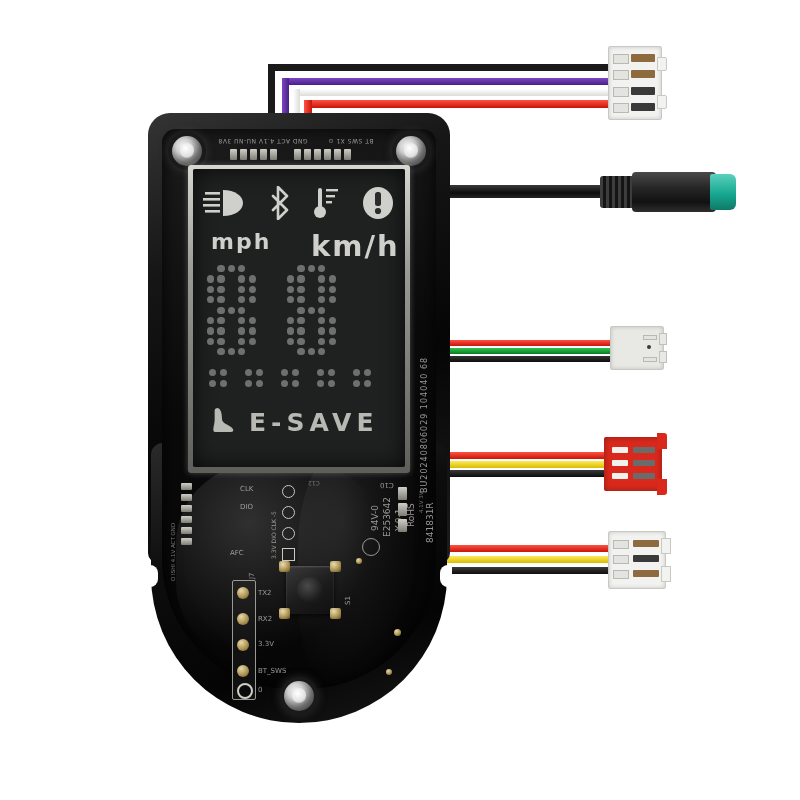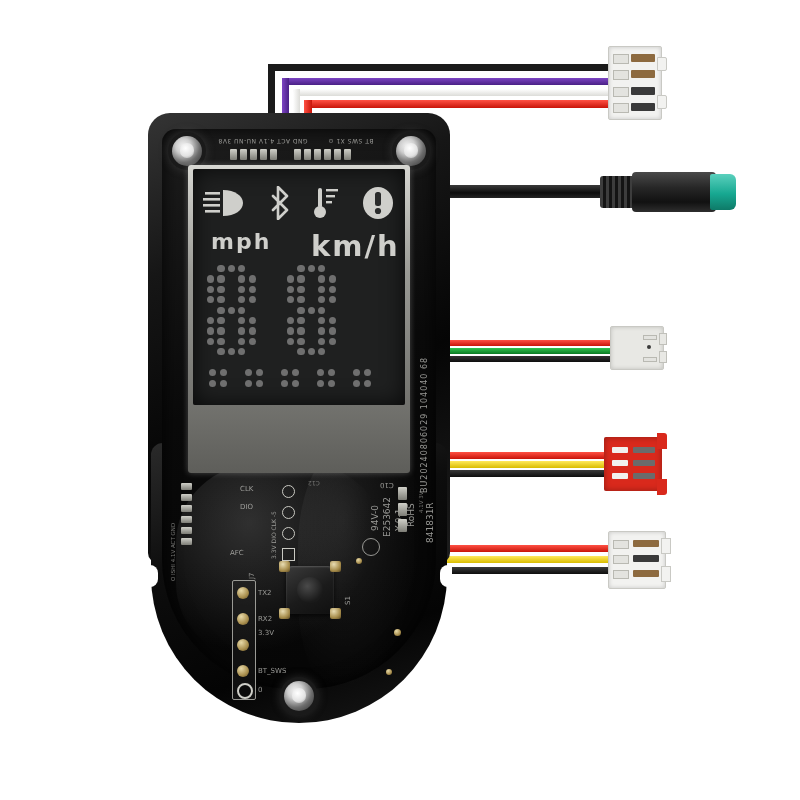--- a/index.html
+++ b/index.html
@@ -210,21 +210,21 @@
       <div class="smd" style="position:absolute;left:122px;top:36px;width:7px;height:11px;"></div>
       <div class="smd" style="position:absolute;left:146px;top:36px;width:7px;height:11px;"></div>
       <div class="smd" style="position:absolute;left:156px;top:36px;width:7px;height:11px;"></div>
       <div class="smd" style="position:absolute;left:166px;top:36px;width:7px;height:11px;"></div>
       <div class="smd" style="position:absolute;left:176px;top:36px;width:7px;height:11px;"></div>
       <div class="smd" style="position:absolute;left:186px;top:36px;width:7px;height:11px;"></div>
       <div class="smd" style="position:absolute;left:196px;top:36px;width:7px;height:11px;"></div>
     </div>
 
     <div class="lcd-frame" style="left:40px;top:52px;width:222px;height:308px;"></div>
-    <div class="lcd" style="left:45px;top:56px;width:212px;height:236px;">
+    <div class="lcd" style="left:45px;top:56px;width:212px;height:298px;">
 
       <div class="icons" style="left:0;top:14px;width:212px;justify-content:space-around;height:40px;">
 
         <div class="icon" style="width:46px;height:32px;">
           <svg width="46" height="32" viewBox="0 0 46 32">
             <path d="M20 3 C32 3 40 9 40 16 C40 23 32 29 20 29 Z" fill="#cfcfcb"></path>
             <rect x="2" y="5" width="15" height="2.6" fill="#cfcfcb"></rect>
             <rect x="0" y="11" width="17" height="2.6" fill="#cfcfcb"></rect>
             <rect x="0" y="17" width="17" height="2.6" fill="#cfcfcb"></rect>
             <rect x="2" y="23" width="15" height="2.6" fill="#cfcfcb"></rect>
@@ -360,20 +360,21 @@
             <div class="dot" style="left: 11px; top: 11px; width: 7.4px; height: 7.4px; background: rgb(111, 111, 111);"></div>
           </div>
         </div>
 
       <div class="brandrow" style="left:18px;top:238px;width:180px;">
         <span style="margin-right:14px;">
           <svg width="24" height="26" viewBox="0 0 24 26">
             <path d="M6 1 C10 1 11 7 11 12 C11 16 16 17 20 20 C23 22 23 25 20 25 L4 25 C2 25 2 22 3 18 C4.5 12 3 5 4 2 Z" fill="#b9b9b4"></path>
           </svg>
         </span>
+        <span class="brandtxt" style="font-size:25px;">E-SAVE</span>
       </div>
     </div>
 
     <div class="silk vert" style="left:272px;top:380px;font-size:8px;letter-spacing:1px;
                 transform:rotate(-90deg);">BU20240806029  104040 68</div>
 
     <div class="silk vert" style="left:22px;top:468px;font-size:5.5px;transform:rotate(-90deg);opacity:.6;">O  ISHI 4.1V ACT GND</div>
 
     <div>
       <div class="smd" style="position:absolute;left:33px;top:370px;width:11px;height:7px;"></div>
@@ -430,21 +431,21 @@
 
     <div class="pad" style="left:89px;top:474px;width:12px;height:12px;"></div>
     <div class="pad" style="left:89px;top:500px;width:12px;height:12px;"></div>
     <div class="pad" style="left:89px;top:526px;width:12px;height:12px;"></div>
     <div class="pad" style="left:89px;top:552px;width:12px;height:12px;"></div>
     <div style="position:absolute;left:89px;top:570px;width:12px;height:12px;border-radius:50%;
                 border:2px solid #cfcfc8;background:#0a0a0a;"></div>
 
     <div class="silk" style="left:110px;top:476px;font-size:7px;">TX2</div>
     <div class="silk" style="left:110px;top:502px;font-size:7px;">RX2</div>
-    <div class="silk" style="left:110px;top:516px;font-size:7px;">3.3V</div>
+    <div class="silk" style="left:110px;top:527px;font-size:7px;">3.3V</div>
     <div class="silk" style="left:110px;top:554px;font-size:7px;">BT_SWS</div>
     <div class="silk" style="left:110px;top:573px;font-size:7px;">0</div>
 
     <div class="pad" style="left:246px;top:516px;width:7px;height:7px;"></div>
     <div class="pad" style="left:238px;top:556px;width:6px;height:6px;"></div>
     <div class="pad" style="left:208px;top:445px;width:6px;height:6px;"></div>
   </div>
 </div>
 
 </body></html>

